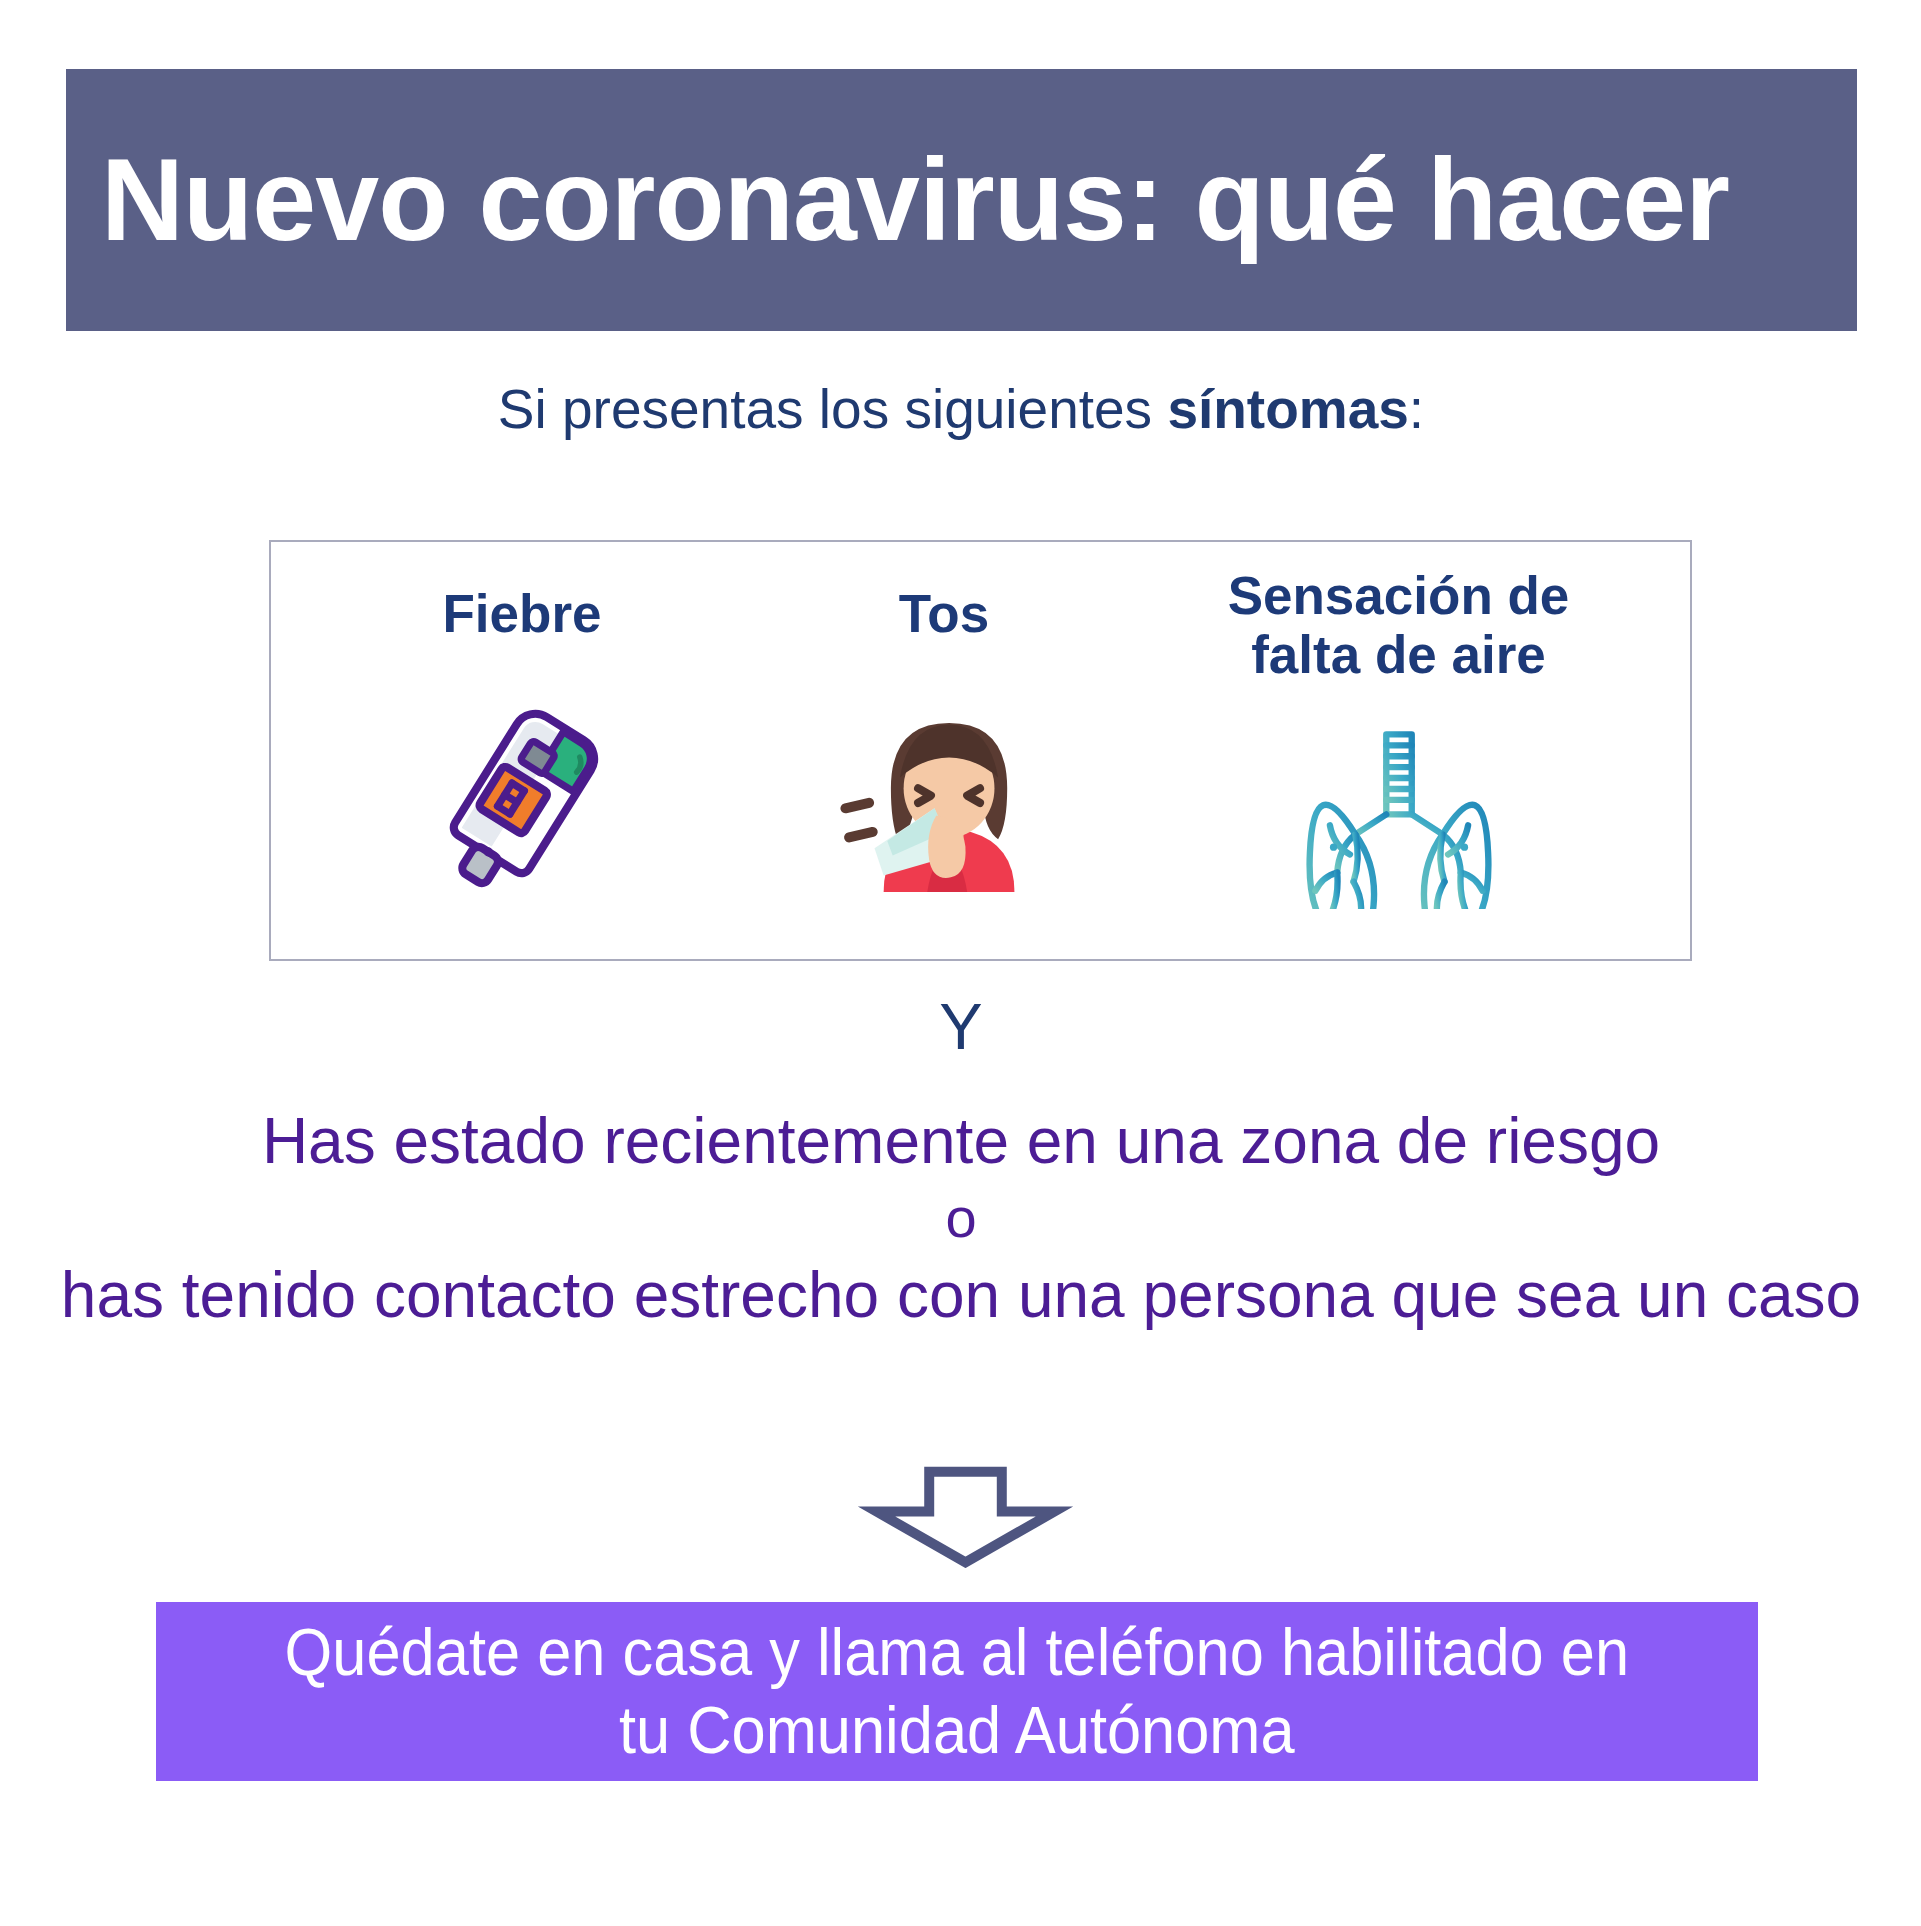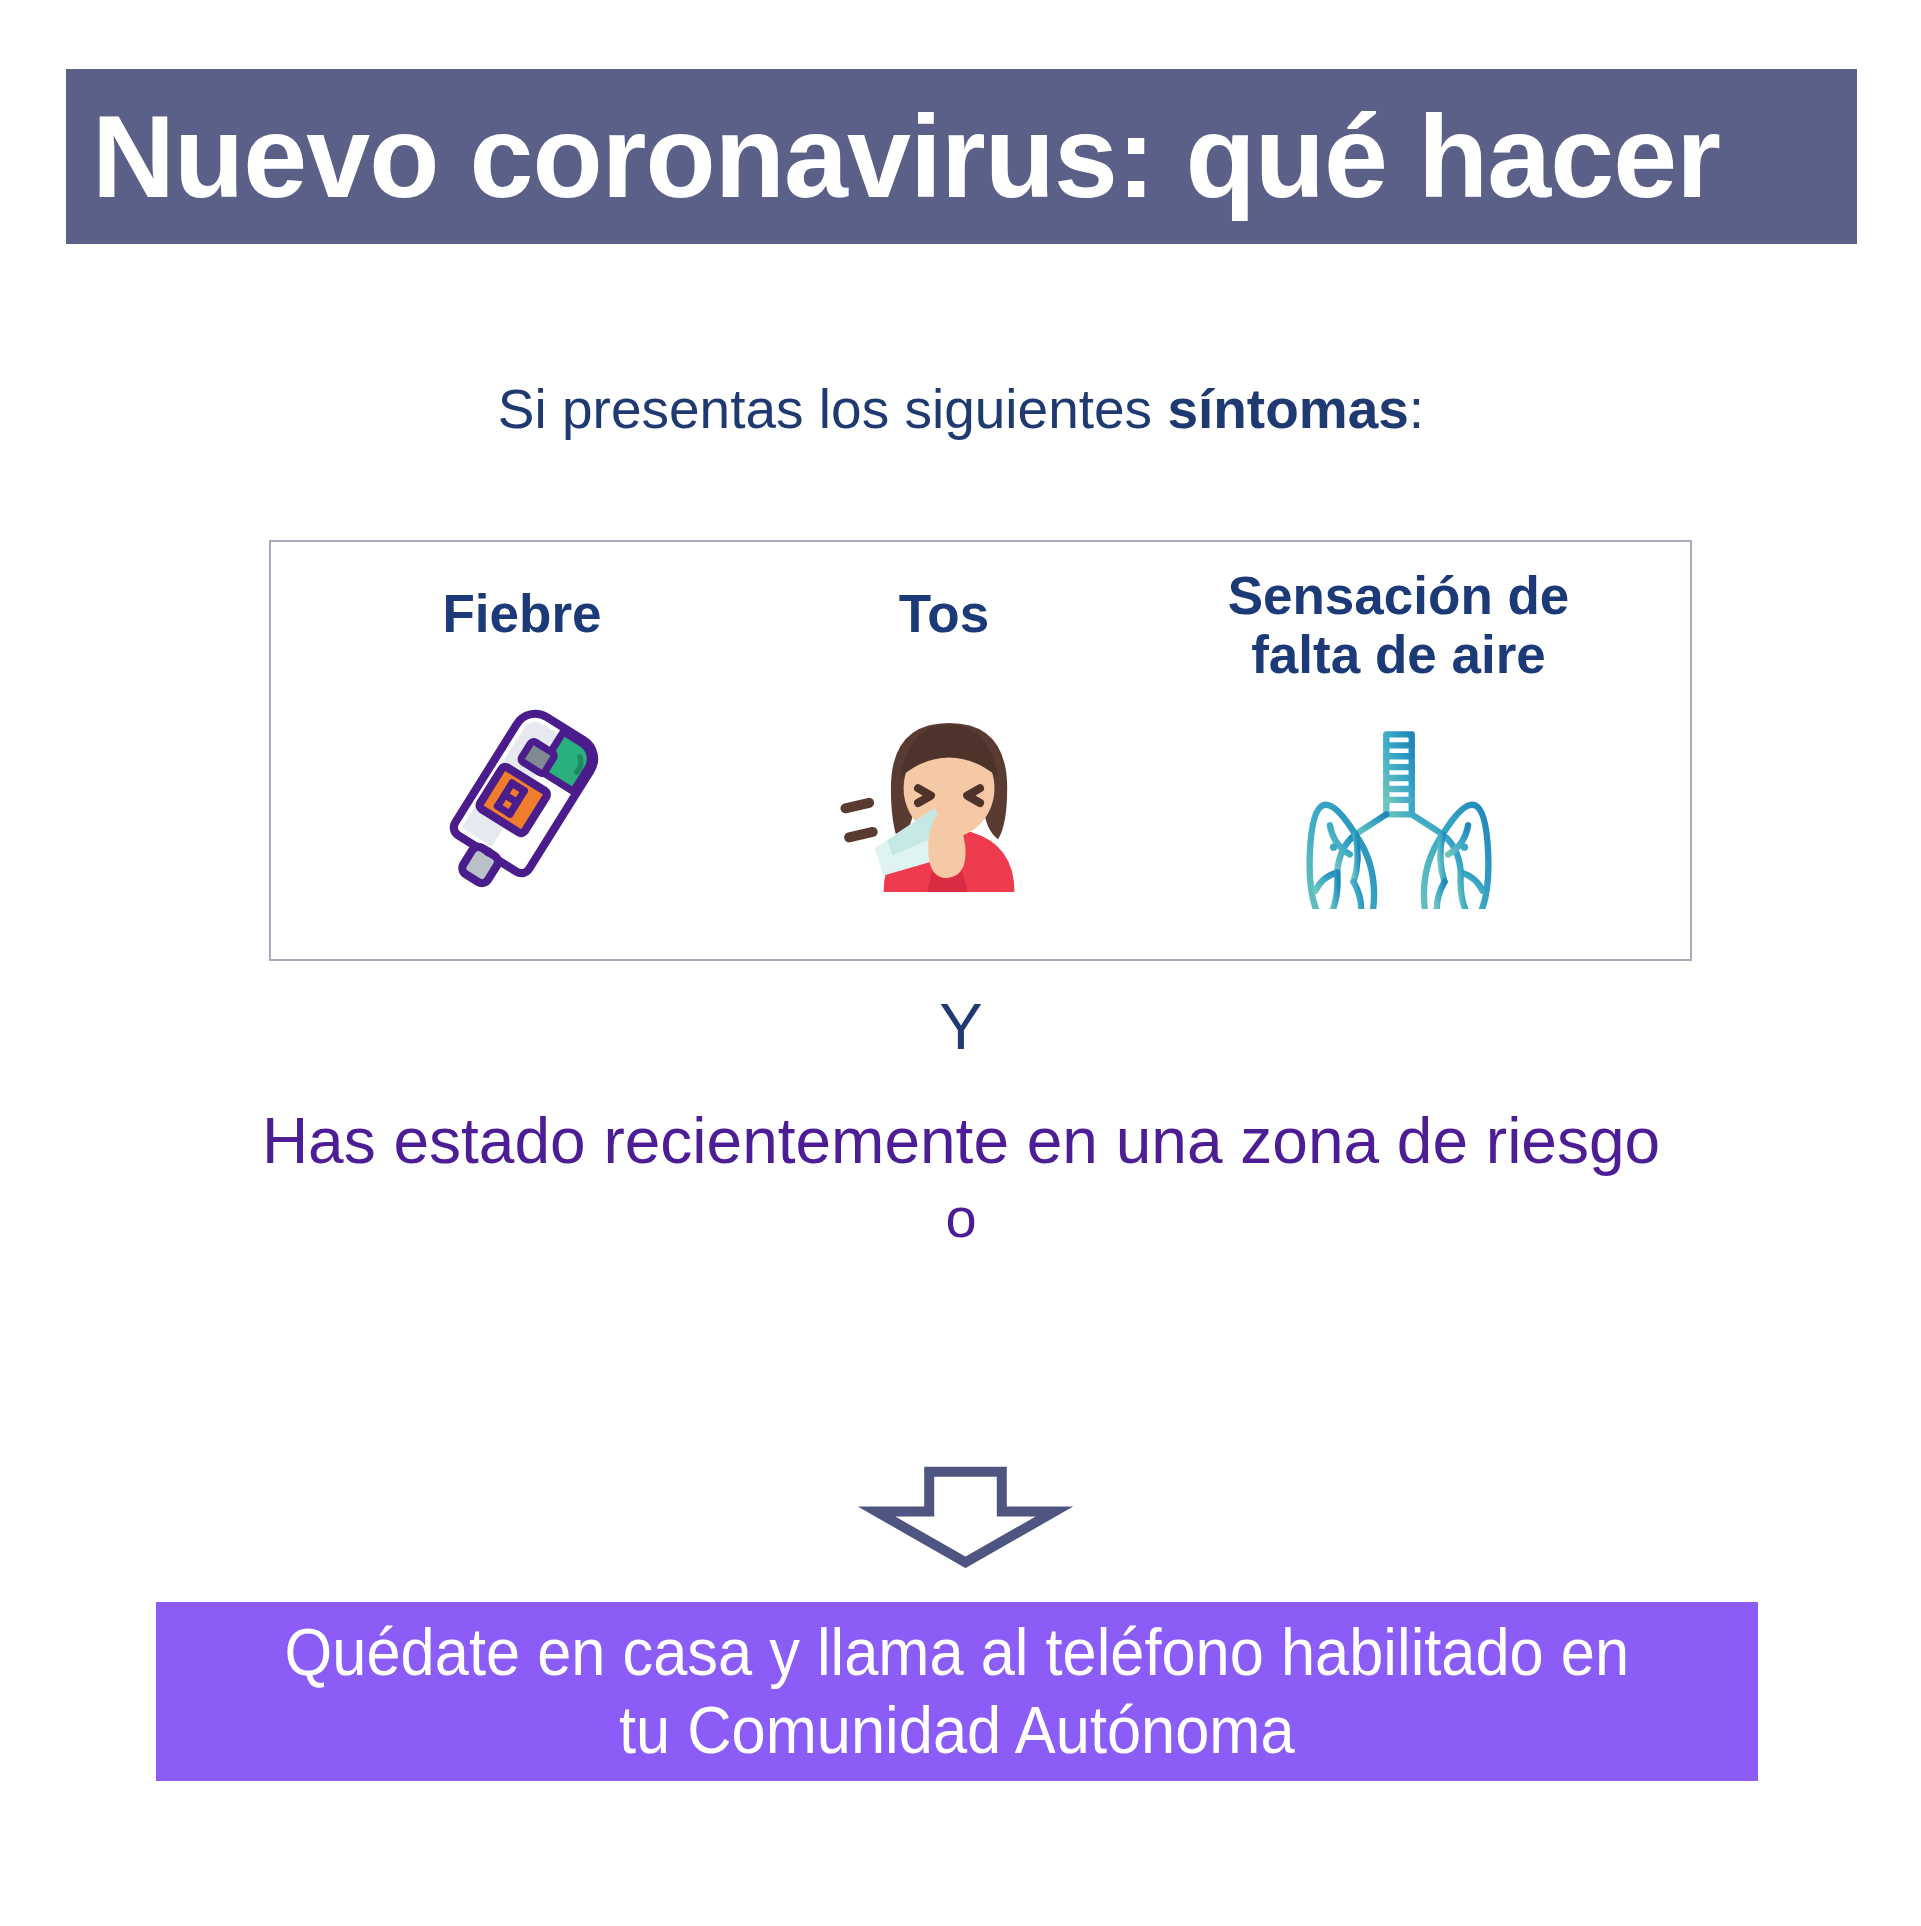--- a/index.html
+++ b/index.html
@@ -15,26 +15,26 @@
     font-family: "Liberation Sans", sans-serif;
     -webkit-font-smoothing: antialiased;
   }
 
   
   #title-banner {
     position: absolute;
     left: 66px;
     top: 69px;
     width: 1791px;
-    height: 175px;
+    height: 262px;
     background: #5a6087;
     display: flex;
     align-items: center;
     box-sizing: border-box;
-    padding-left: 26px;
+    padding-left: 35px;
     padding-right: 9px;
   }
   #title-text {
     color: #ffffff;
     font-size: 116px;
     font-weight: 700;
     letter-spacing: -0.9px;
     line-height: 1;
     white-space: nowrap;
     transform: scaleX(0.99);
@@ -279,20 +279,21 @@
       </svg>
     </div>
   </div>
 </div>
 
 <div id="conjunction-y">Y</div>
 
 <div id="conditions">
   <div class="cond-line">Has estado recientemente en una zona de riesgo</div>
   <div class="cond-line cond-or">o</div>
+  <div class="cond-line">has tenido contacto estrecho con una persona que sea un caso</div>
 </div>
 
 <div id="down-arrow">
   <svg width="225" height="102" viewBox="0 0 248 112">
     <path d="M84 6 h80 v44 h58 L124 106 L26 50 h58 z" fill="#ffffff" stroke="#4e5580" stroke-width="11" stroke-linejoin="miter"></path>
   </svg>
 </div>
 
 <div id="cta-banner">
   <div id="cta-text">Quédate en casa y llama al teléfono habilitado en

